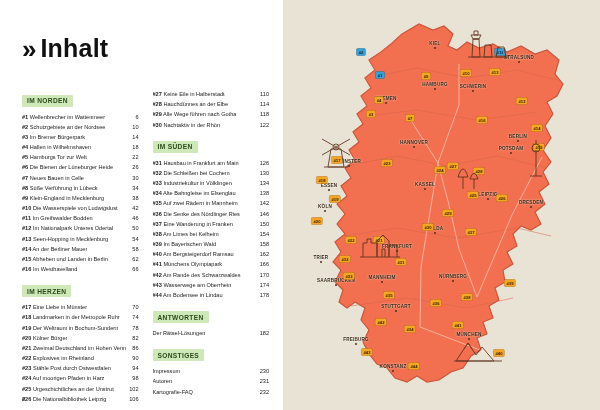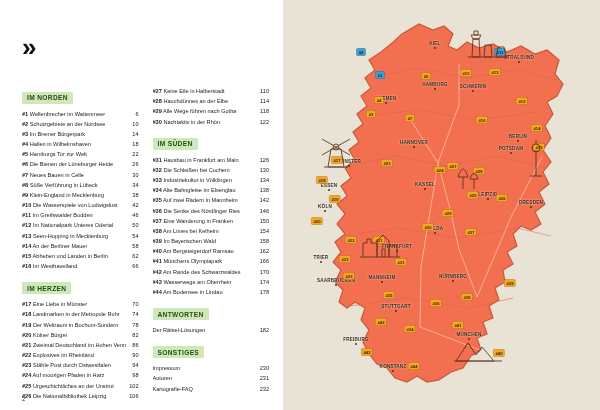--- a/index.html
+++ b/index.html
@@ -118,20 +118,21 @@
 </style>
 </head>
 <body>
 
 <div class="page">
 
   <div class="left">
 
     <div class="title-row">
       <span class="chev">»</span>
+      <span class="title">Inhalt</span>
     </div>
 
     <div class="cols">
       <div class="col" id="col1"><div class="sect-head">IM NORDEN</div><ul class="toc">
             <li>
               <span class="t"><span class="num">#1</span> <span>Wellenbrecher im Wattenmeer</span></span>
               <span class="p">6</span>
             </li>
             <li>
               <span class="t"><span class="num">#2</span> <span>Schutzgebiete an der Nordsee</span></span>

